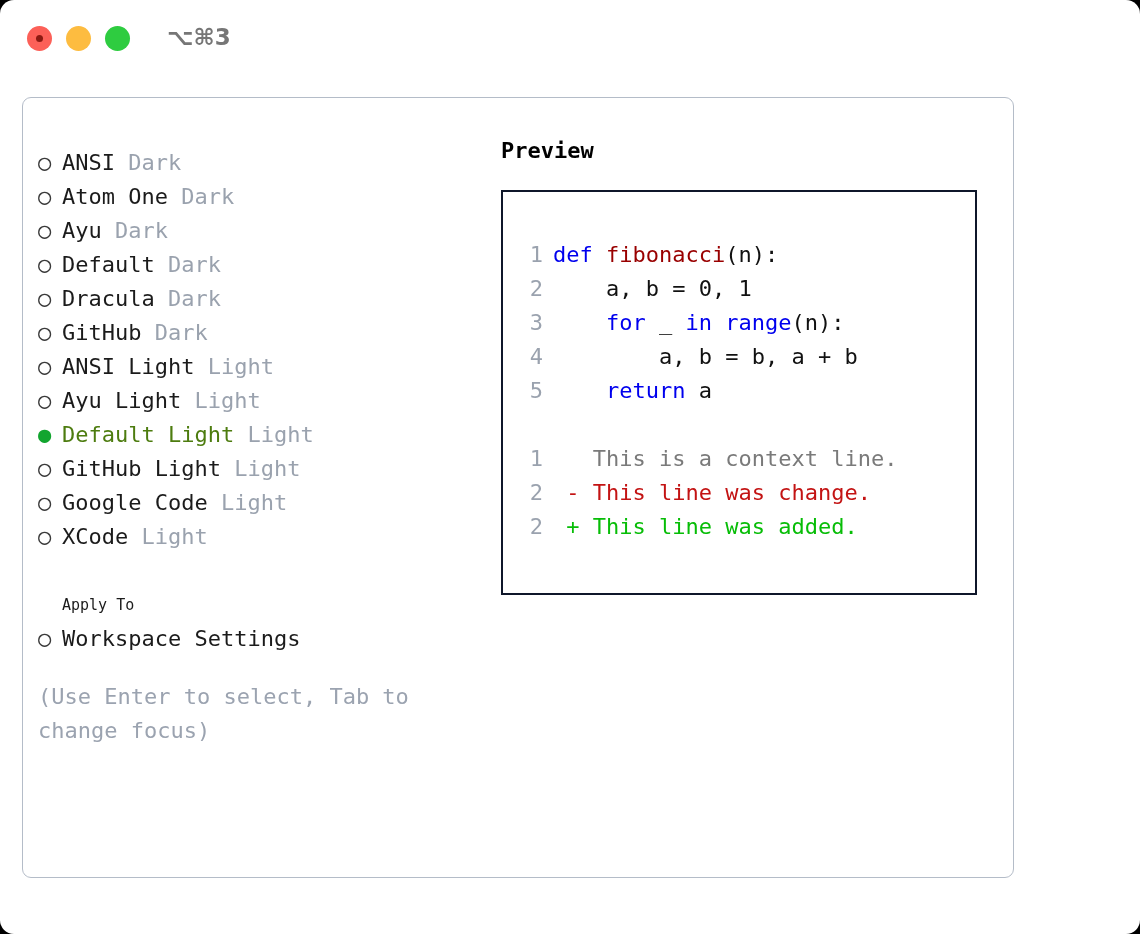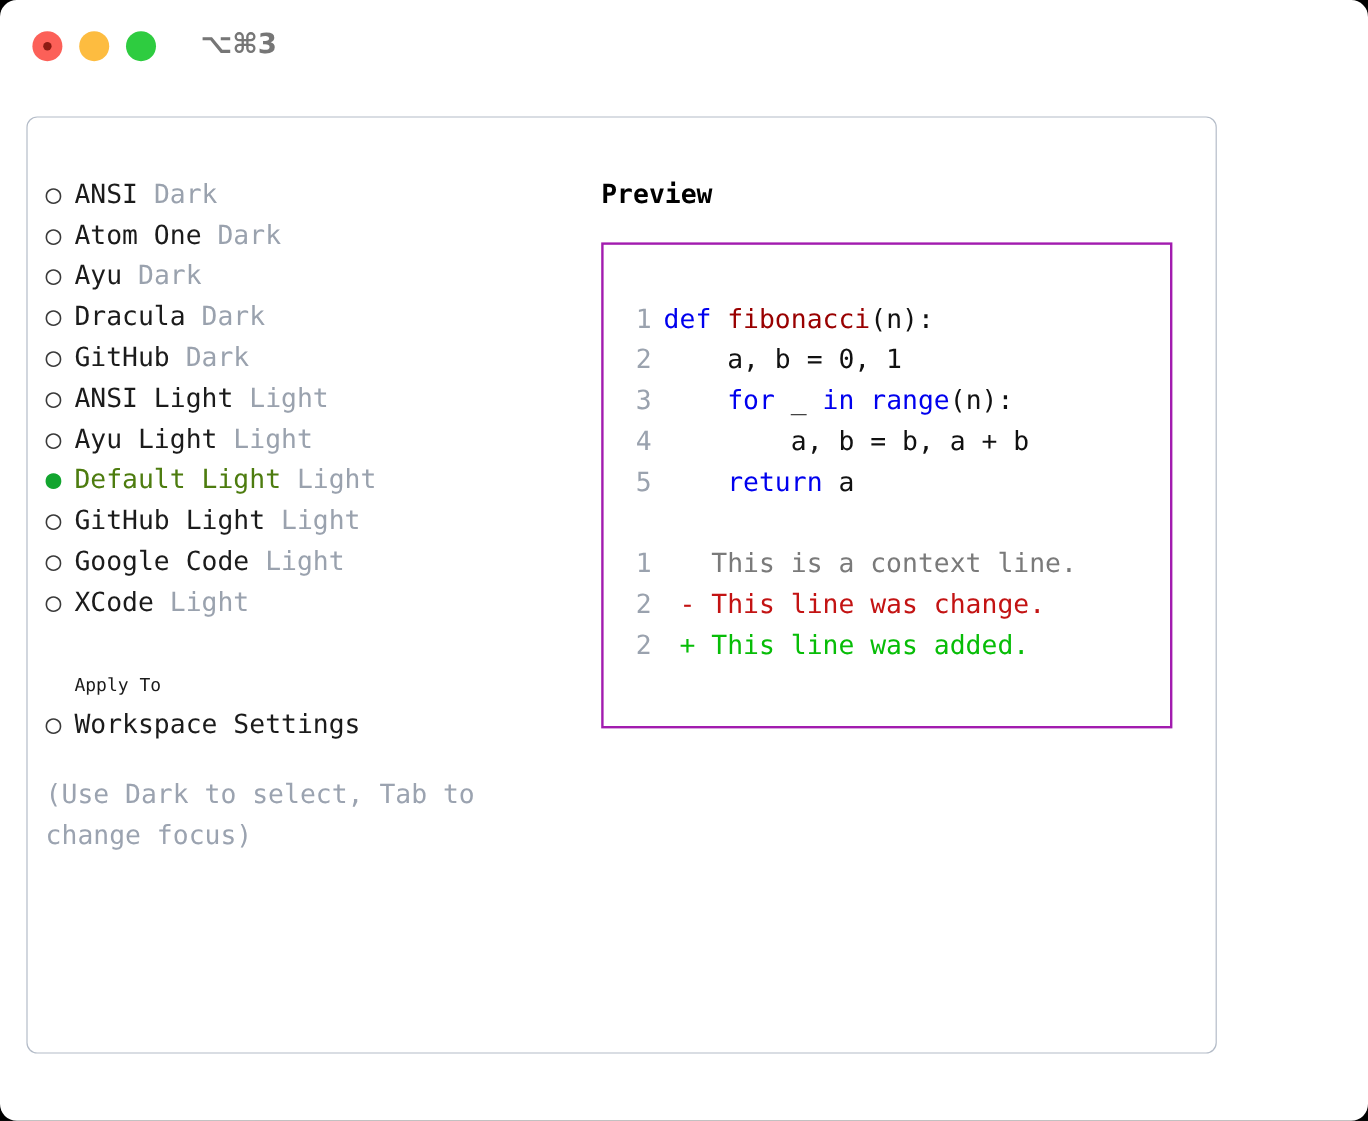--- a/index.html
+++ b/index.html
@@ -112,34 +112,34 @@
     line-height: 34px;
     white-space: pre;
     color: #1b1b1b;
     padding-left: 24px;
   }
 
   
   #right-col {
     position: absolute;
     left: 478px;
-    top: 48px;
+    top: 36px;
     width: 500px;
   }
   #preview-title {
     font-size: 22px;
     font-weight: bold;
     color: #000000;
     line-height: 34px;
     margin-bottom: 22px;
   }
   #preview-box {
     width: 476px;
     height: 405px;
-    border: 2px solid #a21caf;
+    border: 2px solid #0f172a;
     box-sizing: border-box;
     background: #ffffff;
     position: relative;
   }
   #code {
     position: absolute;
     left: 12px;
     top: 46px;
     width: 452px;
   }
@@ -177,38 +177,39 @@
     <div id="shortcut">⌥⌘3</div>
   </div>
 
   <div id="panel">
 
     <div id="left-col">
       <div id="theme-list">
           <div class="row"><span class="marker mark-off">○</span><span class="label-off">ANSI</span><span> </span><span class="variant">Dark</span></div>
           <div class="row"><span class="marker mark-off">○</span><span class="label-off">Atom One</span><span> </span><span class="variant">Dark</span></div>
           <div class="row"><span class="marker mark-off">○</span><span class="label-off">Ayu</span><span> </span><span class="variant">Dark</span></div>
+          <div class="row"><span class="marker mark-off">○</span><span class="label-off">Default</span><span> </span><span class="variant">Dark</span></div>
           <div class="row"><span class="marker mark-off">○</span><span class="label-off">Dracula</span><span> </span><span class="variant">Dark</span></div>
           <div class="row"><span class="marker mark-off">○</span><span class="label-off">GitHub</span><span> </span><span class="variant">Dark</span></div>
           <div class="row"><span class="marker mark-off">○</span><span class="label-off">ANSI Light</span><span> </span><span class="variant">Light</span></div>
           <div class="row"><span class="marker mark-off">○</span><span class="label-off">Ayu Light</span><span> </span><span class="variant">Light</span></div>
           <div class="row"><span class="marker mark-on">●</span><span class="label-on">Default Light</span><span> </span><span class="variant">Light</span></div>
           <div class="row"><span class="marker mark-off">○</span><span class="label-off">GitHub Light</span><span> </span><span class="variant">Light</span></div>
           <div class="row"><span class="marker mark-off">○</span><span class="label-off">Google Code</span><span> </span><span class="variant">Light</span></div>
           <div class="row"><span class="marker mark-off">○</span><span class="label-off">XCode</span><span> </span><span class="variant">Light</span></div>
         </div>
 
       <div class="spacer"></div>
 
       <div id="apply-head">Apply To</div>
       <div id="apply-list">
           <div class="row"><span class="marker mark-off">○</span><span class="label-off">Workspace Settings</span></div>
         </div>
 
-      <div id="hint">(Use Dark to select, Tab to change focus)</div>
+      <div id="hint">(Use Enter to select, Tab to change focus)</div>
     </div>
 
     <div id="right-col">
       <div id="preview-title">Preview</div>
       <div id="preview-box">
         <div id="code">
             <div class="cline"><span class="lno">1</span><span class="kw">def </span><span class="fn">fibonacci</span><span class="txt">(n):</span></div>
             <div class="cline"><span class="lno">2</span><span class="txt">    a, b = 0, 1</span></div>
             <div class="cline"><span class="lno">3</span><span class="txt">    </span><span class="kw">for</span><span class="txt"> _ </span><span class="kw">in</span><span class="txt"> </span><span class="kw">range</span><span class="txt">(n):</span></div>
             <div class="cline"><span class="lno">4</span><span class="txt">        a, b = b, a + b</span></div>

